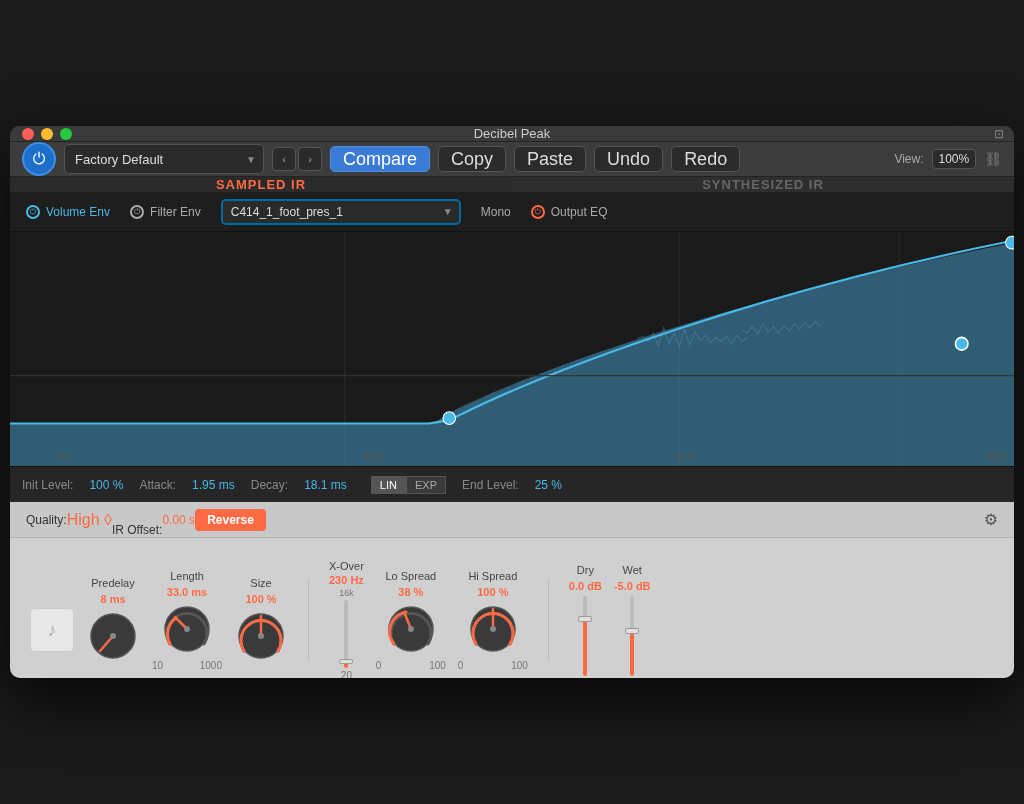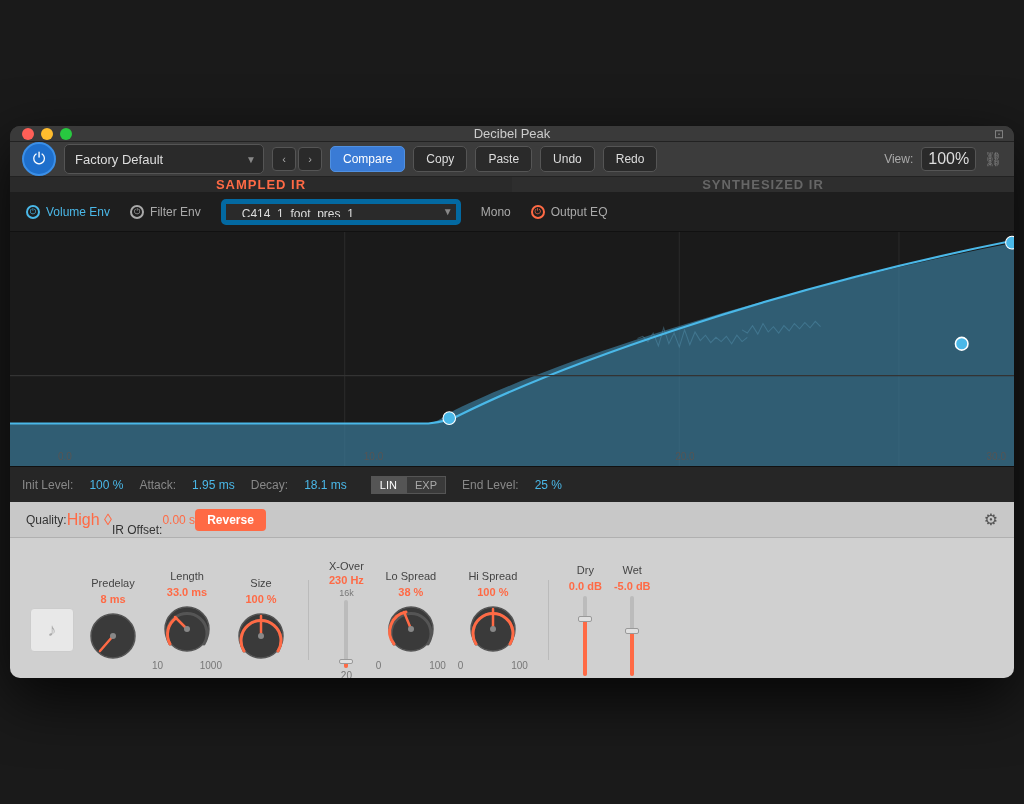--- a/index.html
+++ b/index.html
@@ -120,21 +120,21 @@
       align-items: center;
       justify-content: center;
       cursor: pointer;
       font-size: 11px;
     }
     .btn {
       background: #2a2a2a;
       border: 1px solid #555;
       border-radius: 5px;
       color: #ddd;
-      font-size: 12px;
+      font-size: 18px;
       padding: 4px 12px;
       height: 26px;
       cursor: pointer;
       display: flex;
       align-items: center;
     }
     .btn-compare {
       background: #3a7bd5;
       border-color: #5090e0;
       color: #fff;
@@ -148,21 +148,21 @@
       display: flex;
       align-items: center;
       gap: 8px;
     }
     .view-label {
       color: #aaa;
       font-size: 12px;
     }
     .view-value {
       color: #ddd;
-      font-size: 16px;
+      font-size: 12px;
       background: #2a2a2a;
       border: 1px solid #555;
       border-radius: 4px;
       padding: 2px 6px;
     }
     .link-icon {
       color: #888;
       font-size: 14px;
       cursor: pointer;
     }
@@ -222,25 +222,25 @@
       border-radius: 50%;
       border: 2px solid currentColor;
       display: flex;
       align-items: center;
       justify-content: center;
       font-size: 8px;
     }
     .ir-file-select {
       margin-left: auto;
       background: #2a2a2a;
-      border: 5px solid #0369a1;
+      border: 2px solid #0369a1;
       border-radius: 5px;
       color: #ddd;
       font-size: 12px;
-      padding: 3px 24px 3px 16px;
+      padding: 3px 24px 3px 8px;
       appearance: none;
       cursor: pointer;
       height: 26px;
       width: 240px;
     }
     .ir-file-wrap {
       position: relative;
       display: flex;
       align-items: center;
     }

